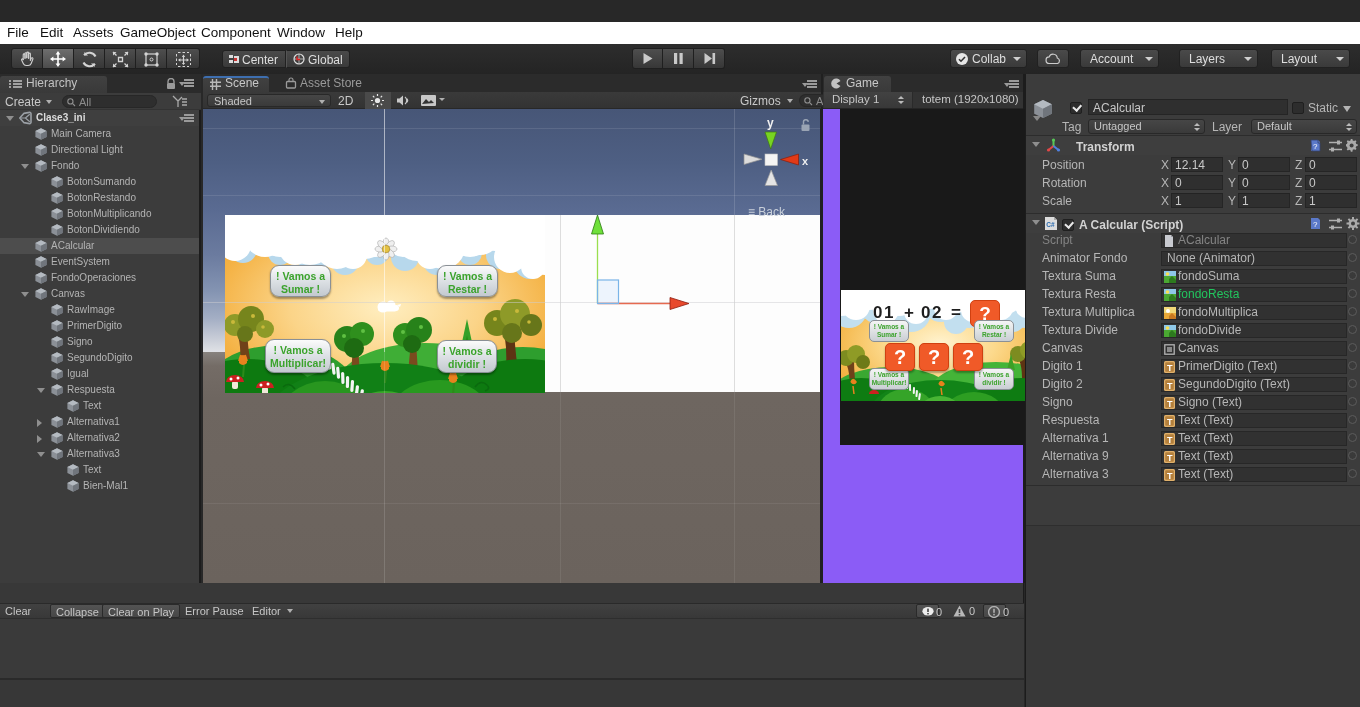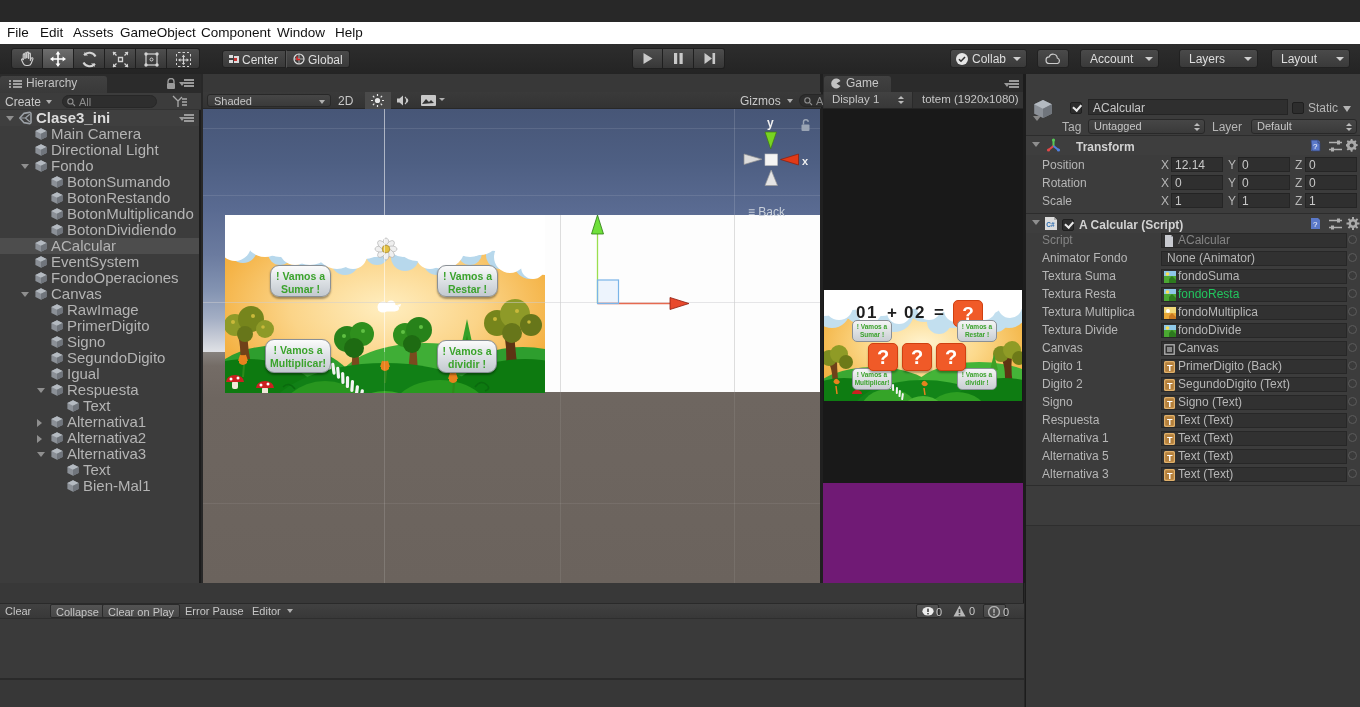--- a/index.html
+++ b/index.html
@@ -21,31 +21,31 @@
 .ddbtn .arr { position:absolute; right:5px; top:7px; width:0; height:0; border-left:4px solid transparent; border-right:4px solid transparent; border-top:4px solid #cfcfcf; }
 
 .tabbar { position:absolute; background:#2b2b2b; }
 .tab { position:absolute; top:2px; height:17px; background:linear-gradient(#414141,#393939); border-radius:3px 3px 0 0; color:#c2c2c2; font-size:12px; }
 .tlabel { position:absolute; top:2px; font-size:12px; }
 .menuicon { position:absolute; width:14px; height:10px; }
 .menuicon i { position:absolute; right:0; top:0; width:10px; height:2px; background:#9a9a9a; box-shadow:0 3px 0 #9a9a9a, 0 6px 0 #9a9a9a; }
 .menuicon b { position:absolute; left:-1px; top:3px; width:0; height:0; border-left:3.5px solid transparent; border-right:3.5px solid transparent; border-top:4px solid #9a9a9a; }
 
 .hier { left:0; top:74px; width:201px; height:509px; background:#3b82f6; border-right:2px solid #1c1c1c; }
-.hrow { position:absolute; left:0; width:199px; height:16px; color:#b4b4b4; font-size:15px; line-height:16px;padding-left:42px; }
+.hrow { position:absolute; left:0; width:199px; height:16px; color:#b4b4b4; font-size:10px; line-height:16px;padding-left:42px; }
 .hrow .nm { position:absolute; top:0; }
 .fold { position:absolute; top:5px; width:0; height:0; }
 .fold.open { border-left:4px solid transparent; border-right:4px solid transparent; border-top:5px solid #8f8f8f; top:6px; }
 .fold.closed { border-top:4px solid transparent; border-bottom:4px solid transparent; border-left:5px solid #8f8f8f; }
 
 .scenepanel { left:203px; top:74px; width:620px; height:509px; background:#383838; border-right:3px solid #202020; }
 .scenebar { position:absolute; left:0; top:18px; width:618px; height:17px; background:linear-gradient(#3a3a3a,#333333); border-bottom:1px solid #282828; }
 .sceneview { position:absolute; left:0; top:35px; width:617px; height:474px; overflow:hidden; }
 
-.gamepanel { left:823px; top:74px; width:202px; height:509px; background:#701a75; border-right:2px solid #1c1c1c; }
+.gamepanel { left:823px; top:74px; width:202px; height:509px; background:#8b5cf6; border-right:2px solid #1c1c1c; }
 .gamebar { position:absolute; left:0; top:18px; width:200px; height:17px; background:#333333; border-bottom:1px solid #252525; }
 
 .insp { left:1025px; top:74px; width:335px; height:633px; background:#3c3c3c; border-left:1px solid #1c1c1c; }
 .irow { position:absolute; color:#b6b6b6; font-size:12px; height:16px; line-height:16px; }
 .ifield { position:absolute; background:#2f2f2f; border:1px solid #252525; border-top-color:#232323; color:#c8c8c8; font-size:12px; height:16px; line-height:14px; }
 .ofield { position:absolute; background:#313131; border:1px solid #272727; color:#b4b4b4; font-size:12px; height:15px; line-height:13px; }
 .odot { position:absolute; width:9px; height:9px; border-radius:50%; border:1.5px solid #5c5c5c; background:#3a3a3a; }
 .idd { position:absolute; height:15px; background:linear-gradient(#464646,#3a3a3a); border:1px solid #282828; border-radius:3px; color:#c6c6c6; font-size:11px; line-height:13px; }
 .updn { position:absolute; right:4px; top:3px; width:0; height:0; border-left:3px solid transparent; border-right:3px solid transparent; border-bottom:3.5px solid #bbb; }
 .updn:after { content:""; position:absolute; left:-3px; top:4.5px; width:0; height:0; border-left:3px solid transparent; border-right:3px solid transparent; border-top:3.5px solid #bbb; }
@@ -387,20 +387,36 @@
 <div class="hrow" style="top:368px;">
   <svg class="abs" style="left:66px;top:1px" width="14" height="14">
             <use href="#cube14"></use>
           </svg>
   <span class="nm" style="left:83px">Bien-Mal1</span>
 </div>
 </div>
 </div>
 
 <div class="abs scenepanel" id="scenepanel">
+  <div class="tabbar" style="left:0;top:0;width:618px;height:18px">
+    <div class="tab" style="left:0;width:66px;border-top:2px solid #3e6fb0"></div>
+    <svg class="abs" style="left:7px;top:5px" width="11" height="11" viewBox="0 0 11 11">
+          <path d="M2.5 0v11M6.5 0v11M0 3.2h11M0 7.2h11" stroke="#b8b8b8" stroke-width="1.4"></path>
+        </svg>
+    <span class="tlabel" style="left:22px;color:#c8c8c8">Scene</span>
+    <svg class="abs" style="left:82px;top:3px" width="12" height="12" viewBox="0 0 12 12">
+          <path d="M4 4.5V3a2 2 0 0 1 4 0v1.5" fill="none" stroke="#9a9a9a" stroke-width="1.1"></path>
+          <rect x="1.5" y="4.5" width="9" height="6.5" rx="1" fill="none" stroke="#9a9a9a" stroke-width="1.3"></rect>
+        </svg>
+    <span class="tlabel" style="left:97px;color:#9a9a9a">Asset Store</span>
+    <div class="menuicon" style="left:600px;top:6px">
+          <b></b>
+          <i></i>
+        </div>
+  </div>
   <div class="scenebar">
     <div class="idd" style="left:4px;top:2px;width:124px;height:13px">
           <span style="position:absolute;left:6px;top:0">Shaded</span>
           <span class="abs" style="right:5px;top:5px;width:0;height:0;border-left:3.5px solid transparent;border-right:3.5px solid transparent;border-top:4px solid #b0b0b0"></span>
         </div>
     <span class="abs" style="left:135px;top:2px;font-size:12px;color:#c8c8c8">2D</span>
     <div class="abs" style="left:162px;top:0px;width:26px;height:17px;background:#4a4a4a"></div>
     <svg class="abs" style="left:168px;top:2px" width="13" height="13" viewBox="0 0 13 13">
           <circle cx="6.5" cy="6.5" r="2.6" fill="#e8e8e8"></circle>
           <g stroke="#e8e8e8" stroke-width="1.2">
@@ -638,21 +654,21 @@
           <i></i>
         </div>
   </div>
   <div class="gamebar">
     <div class="abs" style="left:1px;top:0;width:89px;height:16px;background:linear-gradient(#424242,#383838);border-right:1px solid #2a2a2a">
       <span class="abs" style="left:8px;top:1px;font-size:11.5px;color:#c6c6c6">Display 1</span>
       <span class="updn" style="right:8px;top:4px"></span>
     </div>
     <span class="abs" style="left:99px;top:1px;font-size:11.5px;color:#c6c6c6">totem (1920x1080)</span>
   </div>
-  <div class="abs" id="gameview" style="left:0;top:35px;width:200px;height:374px;background:#191919;overflow:hidden">
+  <div class="abs" id="gameview" style="left:17px;top:35px;width:200px;height:336px;background:#191919;overflow:hidden">
     <div class="abs" id="minigame" style="left:1px;top:181px;width:198px;height:111px;overflow:hidden">
       <svg width="198" height="111" viewBox="0 0 198 111" style="position:absolute;left:0;top:0">
 <defs>
               <radialGradient id="amber2" cx="50%" cy="48%" r="70%">
                 <stop offset="0%" stop-color="#fff3cf"></stop>
                 <stop offset="40%" stop-color="#fcd98c"></stop>
                 <stop offset="75%" stop-color="#f4b74a"></stop>
                 <stop offset="100%" stop-color="#efa52f"></stop>
               </radialGradient>
             </defs>
@@ -907,21 +923,21 @@
         <span style="position:absolute;left:16px;top:0;color:#b6b6b6;white-space:nowrap">Canvas</span>
       </div>
 <span class="odot" style="left:322px;top:269px"></span>
 <span class="irow" style="left:16px;top:284px;color:#b6b6b6">Digito 1</span>
 <div class="ofield" style="left:135px;top:285px;width:186px">
         <svg class="abs" style="left:2px;top:1px" width="11" height="12" viewBox="0 0 11 12">
           <rect width="11" height="12" rx="1.5" fill="#e0b06a"></rect>
           <rect x="1.2" y="1.2" width="8.6" height="9.6" rx="1" fill="#b4803c"></rect>
           <text x="3" y="9.5" font-size="9" font-weight="bold" fill="#fff" font-family="Liberation Sans">T</text>
         </svg>
-        <span style="position:absolute;left:16px;top:0;color:#b6b6b6;white-space:nowrap">PrimerDigito (Back)</span>
+        <span style="position:absolute;left:16px;top:0;color:#b6b6b6;white-space:nowrap">PrimerDigito (Text)</span>
       </div>
 <span class="odot" style="left:322px;top:287px"></span>
 <span class="irow" style="left:16px;top:302px;color:#b6b6b6">Digito 2</span>
 <div class="ofield" style="left:135px;top:303px;width:186px">
         <svg class="abs" style="left:2px;top:1px" width="11" height="12" viewBox="0 0 11 12">
           <rect width="11" height="12" rx="1.5" fill="#e0b06a"></rect>
           <rect x="1.2" y="1.2" width="8.6" height="9.6" rx="1" fill="#b4803c"></rect>
           <text x="3" y="9.5" font-size="9" font-weight="bold" fill="#fff" font-family="Liberation Sans">T</text>
         </svg>
         <span style="position:absolute;left:16px;top:0;color:#b6b6b6;white-space:nowrap">SegundoDigito (Text)</span>
@@ -950,21 +966,21 @@
 <span class="irow" style="left:16px;top:356px;color:#b6b6b6">Alternativa 1</span>
 <div class="ofield" style="left:135px;top:357px;width:186px">
         <svg class="abs" style="left:2px;top:1px" width="11" height="12" viewBox="0 0 11 12">
           <rect width="11" height="12" rx="1.5" fill="#e0b06a"></rect>
           <rect x="1.2" y="1.2" width="8.6" height="9.6" rx="1" fill="#b4803c"></rect>
           <text x="3" y="9.5" font-size="9" font-weight="bold" fill="#fff" font-family="Liberation Sans">T</text>
         </svg>
         <span style="position:absolute;left:16px;top:0;color:#b6b6b6;white-space:nowrap">Text (Text)</span>
       </div>
 <span class="odot" style="left:322px;top:359px"></span>
-<span class="irow" style="left:16px;top:374px;color:#b6b6b6">Alternativa 5</span>
+<span class="irow" style="left:16px;top:374px;color:#b6b6b6">Alternativa 9</span>
 <div class="ofield" style="left:135px;top:375px;width:186px">
         <svg class="abs" style="left:2px;top:1px" width="11" height="12" viewBox="0 0 11 12">
           <rect width="11" height="12" rx="1.5" fill="#e0b06a"></rect>
           <rect x="1.2" y="1.2" width="8.6" height="9.6" rx="1" fill="#b4803c"></rect>
           <text x="3" y="9.5" font-size="9" font-weight="bold" fill="#fff" font-family="Liberation Sans">T</text>
         </svg>
         <span style="position:absolute;left:16px;top:0;color:#b6b6b6;white-space:nowrap">Text (Text)</span>
       </div>
 <span class="odot" style="left:322px;top:377px"></span>
 <span class="irow" style="left:16px;top:392px;color:#b6b6b6">Alternativa 3</span>

